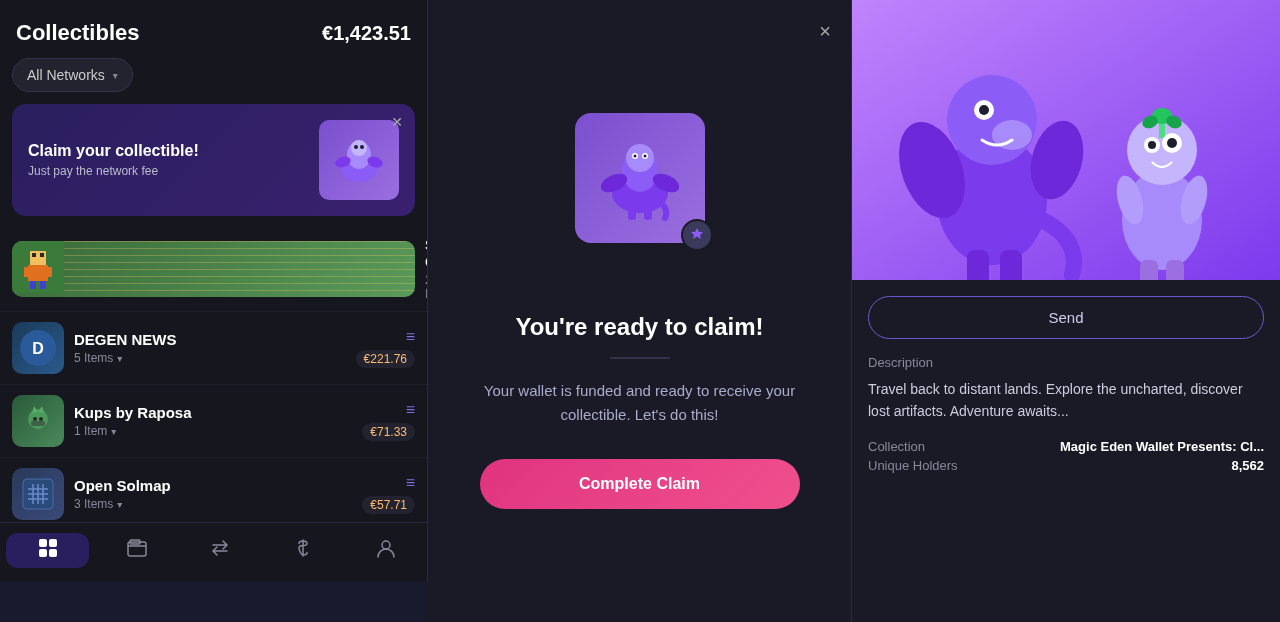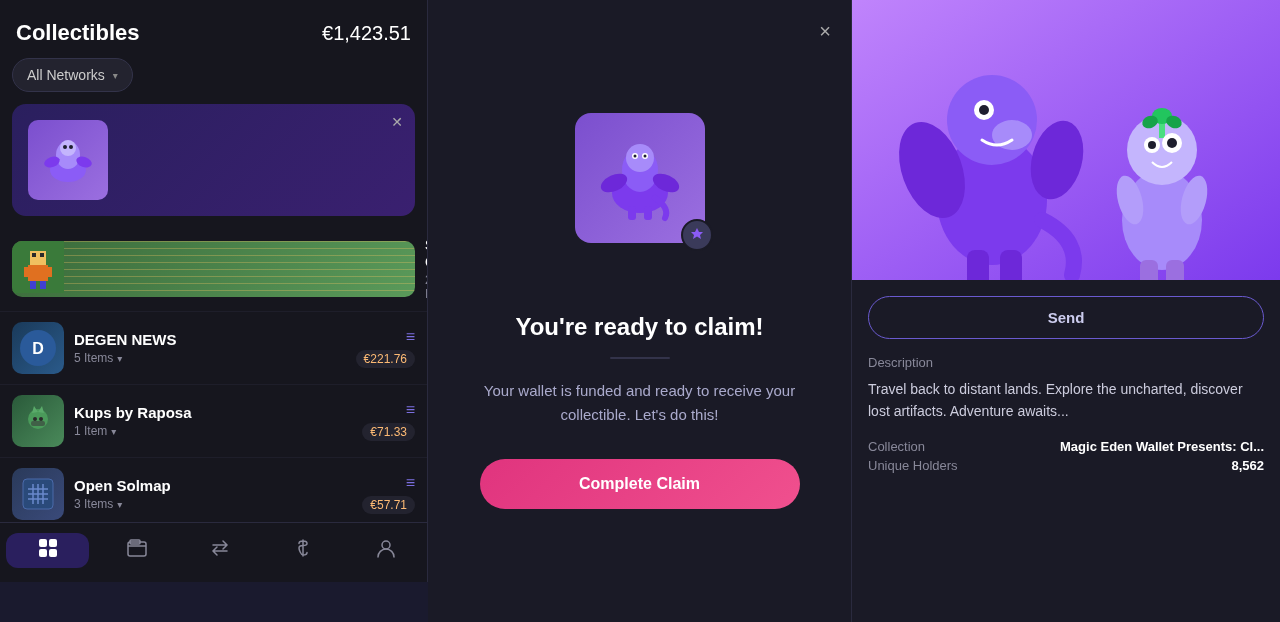--- a/index.html
+++ b/index.html
@@ -32,21 +32,21 @@
 
     .left-title {
       color: #ffffff;
       font-size: 22px;
       font-weight: 700;
     }
 
     .left-balance {
       color: #ffffff;
       font-size: 20px;
-      font-weight: 400;
+      font-weight: 700;
     }
 
     .search-row {
       display: flex;
       gap: 8px;
       padding: 0 12px 12px;
     }
 
     .search-box {
       flex: 1;
@@ -365,21 +365,21 @@
       display: flex;
       gap: 12px;
       padding: 16px;
     }
 
     .action-btn {
       flex: 1;
       padding: 12px;
       border-radius: 22px;
       font-size: 15px;
-      font-weight: 700;
+      font-weight: 400;
       cursor: pointer;
       text-align: center;
       border: 1.5px solid #6a5ad0;
       background: transparent;
       color: #ccccee;
     }
 
     .right-info {
       padding: 0 16px;
       flex: 1;
@@ -442,20 +442,24 @@
   </div>
 
   <div class="search-row">
     <div class="network-select">
       <span class="network-label">All Networks</span>
       <span class="chevron">▾</span>
     </div>
   </div>
 
   <div class="claim-banner">
+    <div class="claim-text-block">
+      <div class="claim-title">Claim your collectible!</div>
+      <div class="claim-subtitle">Just pay the network fee</div>
+    </div>
     <div class="claim-nft-img">
       <svg width="60" height="60" viewBox="0 0 60 60">
 
         <ellipse cx="30" cy="40" rx="18" ry="12" fill="#8b5cf6"></ellipse>
         <ellipse cx="30" cy="25" rx="12" ry="14" fill="#a78bfa"></ellipse>
         <circle cx="30" cy="18" r="8" fill="#c4b5fd"></circle>
 
         <ellipse cx="14" cy="32" rx="8" ry="5" fill="#7c3aed" transform="rotate(-20 14 32)"></ellipse>
         <ellipse cx="46" cy="32" rx="8" ry="5" fill="#7c3aed" transform="rotate(20 46 32)"></ellipse>
 

